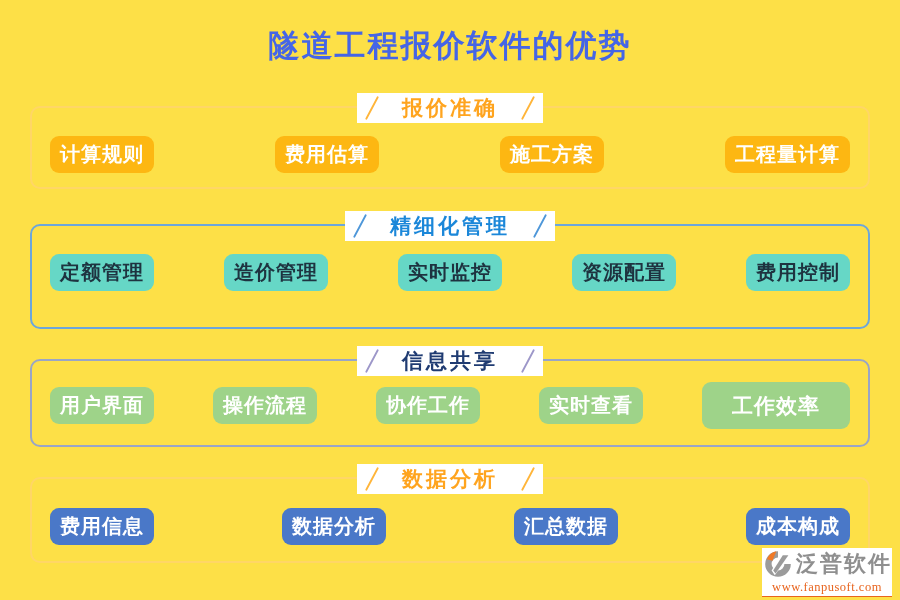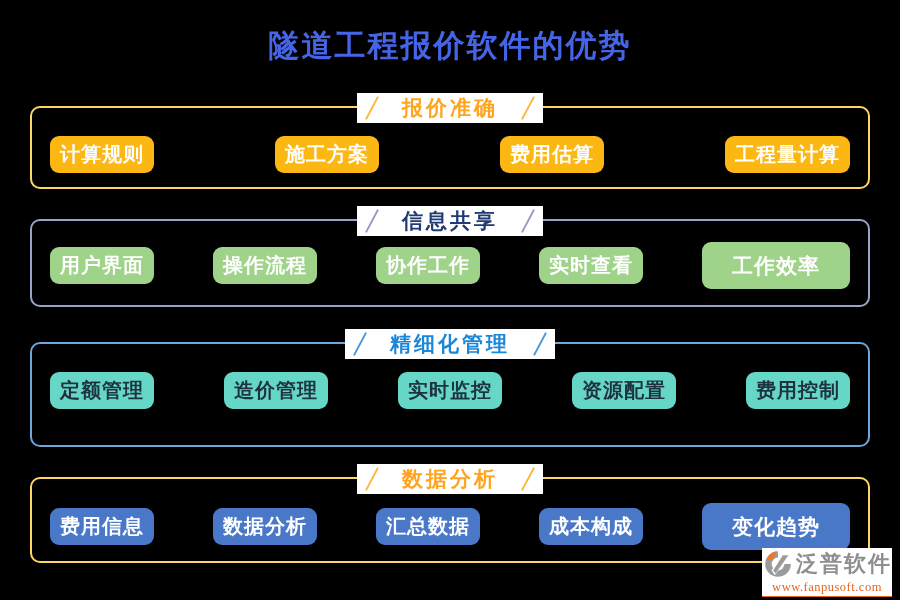--- a/index.html
+++ b/index.html
@@ -4,21 +4,21 @@
 <style>
   * { margin: 0; padding: 0; box-sizing: border-box; }
   html, body { background: #ffffff; }
   body {
     font-family: "Liberation Serif", "DejaVu Serif", serif;
   }
   .page {
     position: relative;
     width: 900px;
     height: 600px;
-    background: #000000;
+    background: #fde047;
     overflow: hidden;
   }
   .page-title {
     text-align: center;
     margin-top: 26px;
     font-size: 31px;
     font-weight: bold;
     letter-spacing: 2px;
     color: var(--title-color, #4565E6);
     height: 40px;
@@ -143,74 +143,73 @@
   <section class="panel p1" style="--bd: #FFD666; --ttl: #FFA41E; --ln: #FFB53A; --tag: #FDB712; --tagtx: #FFFFFF;">
     <div class="panel-header">
       <div class="hdr-group">
         <span class="slash"></span>
         <span class="panel-title">报价准确</span>
         <span class="slash"></span>
       </div>
     </div>
     <div class="panel-body">
       <button class="tag">计算规则</button>
+      <button class="tag">费用估算</button>
       <button class="tag">施工方案</button>
-      <button class="tag">费用估算</button>
       <button class="tag">工程量计算</button>
+    </div>
+  </section>
+
+  <section class="panel p2" style="--bd: #6CA6DB; --ttl: #1B87D9; --ln: #4E97D9; --tag: #66D7C6; --tagtx: #1E3340;">
+    <div class="panel-header">
+      <div class="hdr-group">
+        <span class="slash"></span>
+        <span class="panel-title">精细化管理</span>
+        <span class="slash"></span>
+      </div>
+    </div>
+    <div class="panel-body">
+      <button class="tag">定额管理</button>
+      <button class="tag">造价管理</button>
+      <button class="tag">实时监控</button>
+      <button class="tag">资源配置</button>
+      <button class="tag">费用控制</button>
     </div>
   </section>
 
   <section class="panel p3" style="--bd: #99A5C6; --ttl: #1F3B72; --ln: #9D97C9; --tag: #9ED389; --tagtx: #FFFFFF;">
     <div class="panel-header">
       <div class="hdr-group">
         <span class="slash"></span>
         <span class="panel-title">信息共享</span>
         <span class="slash"></span>
       </div>
     </div>
     <div class="panel-body">
       <button class="tag">用户界面</button>
       <button class="tag">操作流程</button>
       <button class="tag">协作工作</button>
       <button class="tag">实时查看</button>
       <button class="tag tag-lg">工作效率</button>
     </div>
   </section>
 
-  <section class="panel p2" style="--bd: #6CA6DB; --ttl: #1B87D9; --ln: #4E97D9; --tag: #66D7C6; --tagtx: #1E3340;">
-    <div class="panel-header">
-      <div class="hdr-group">
-        <span class="slash"></span>
-        <span class="panel-title">精细化管理</span>
-        <span class="slash"></span>
-      </div>
-    </div>
-    <div class="panel-body">
-      <button class="tag">定额管理</button>
-      <button class="tag">造价管理</button>
-      <button class="tag">实时监控</button>
-      <button class="tag">资源配置</button>
-      <button class="tag">费用控制</button>
-    </div>
-  </section>
-
   <section class="panel p4" style="--bd: #FFD666; --ttl: #FFA41E; --ln: #FFB53A; --tag: #4A78C8; --tagtx: #FFFFFF;">
     <div class="panel-header">
       <div class="hdr-group">
         <span class="slash"></span>
         <span class="panel-title">数据分析</span>
         <span class="slash"></span>
       </div>
     </div>
     <div class="panel-body">
       <button class="tag">费用信息</button>
       <button class="tag">数据分析</button>
       <button class="tag">汇总数据</button>
       <button class="tag">成本构成</button>
-      <button class="tag tag-lg">变化趋势</button>
     </div>
   </section>
 
   <div class="logo" style="--brand: #8F8F8F; --accent: #E8641E;">
     <div class="logo-row">
       <span style="display:inline-flex;">
         <svg width="32" height="32" viewBox="0 0 40 40">
           <path d="M20 4 A16 16 0 1 0 36 20 L28 20 A8 8 0 1 1 20 12 Z" fill="#9B9B9B"></path>
           <path d="M6 14 A16 16 0 0 1 18 4 L13 16 Z" fill="#F07A28"></path>
           <path d="M24 8 L34 8 L16 34 L12 28 Z" fill="#FFFFFF"></path>

